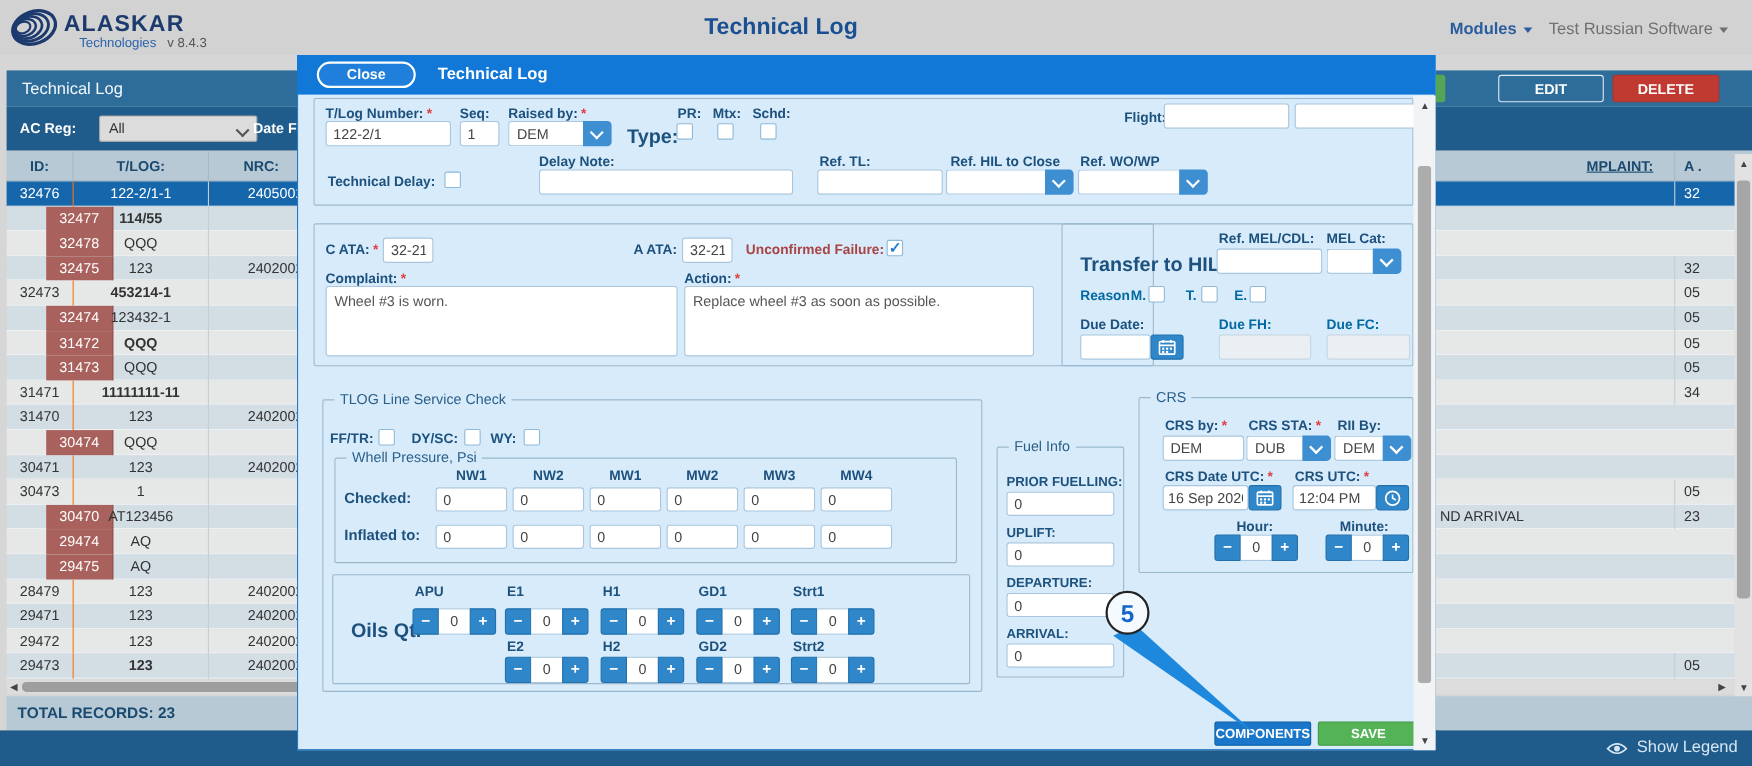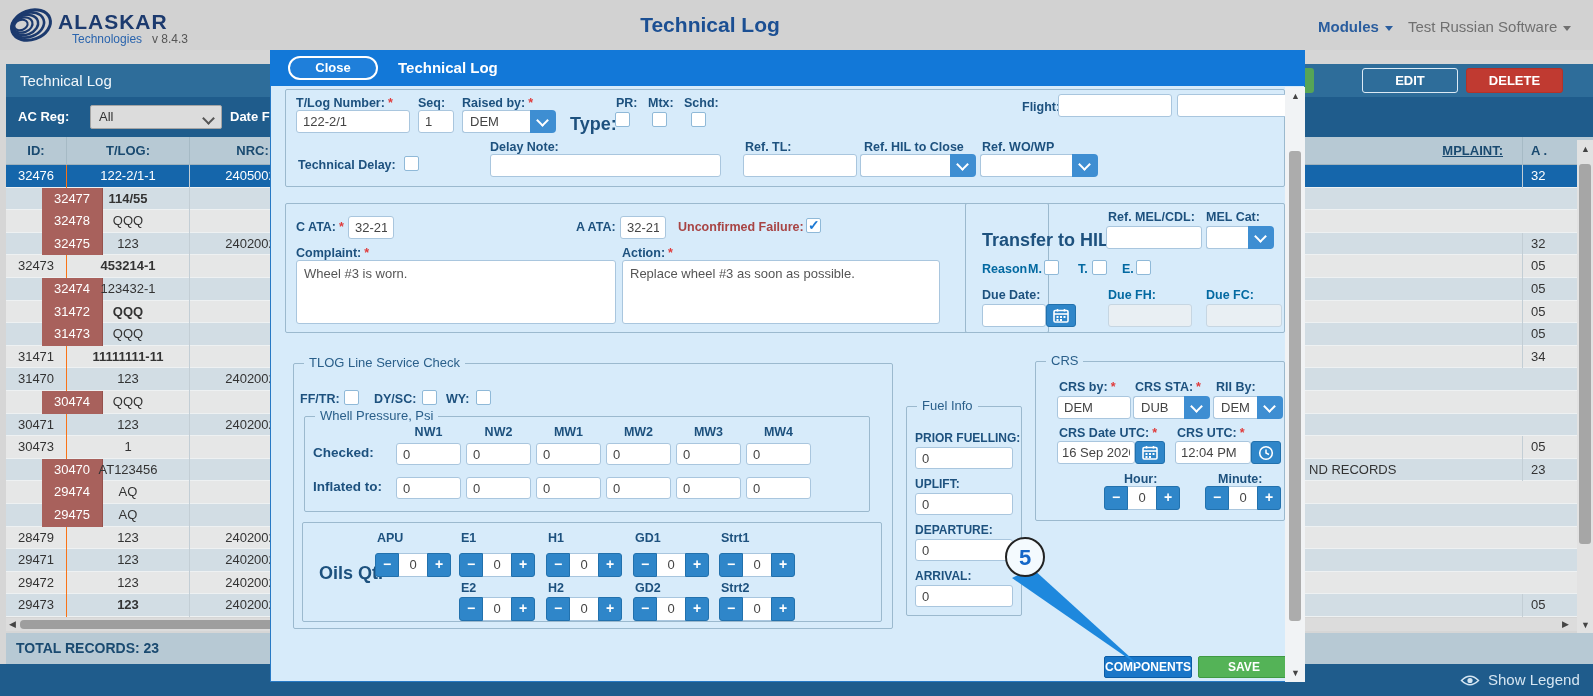--- a/index.html
+++ b/index.html
@@ -20,28 +20,28 @@
   .caret{display:inline-block;width:0;height:0;border-left:4px solid transparent;border-right:4px solid transparent;border-top:5px solid currentColor;margin-left:6px;vertical-align:middle;}
 
   
   .panel-titlebar{position:absolute;left:6px;top:64px;width:1587px;height:33px;background:#2e6d9a;}
   .panel-title{position:absolute;left:14px;top:0;line-height:33px;font-size:15px;color:#f2f7fb;}
   .btn-green-frag{position:absolute;left:1242px;top:4px;width:66px;height:25px;background:#56a456;border-radius:3px;}
   .btn-edit{position:absolute;left:1356px;top:4px;width:96px;height:25px;background:transparent;border:1px solid #dceaf5;border-radius:3px;color:#fff;font-weight:bold;font-size:13px;text-align:center;line-height:23px;cursor:pointer;}
   .btn-delete{position:absolute;left:1460px;top:4px;width:97px;height:25px;background:#c03a31;border:1px solid #b33229;border-radius:3px;color:#fff;font-weight:bold;font-size:13px;text-align:center;line-height:23px;cursor:pointer;}
   .filter-bar{position:absolute;left:6px;top:97px;width:1587px;height:40px;background:#1f5c8c;}
   .filter-lbl{position:absolute;top:0;line-height:40px;font-size:13px;font-weight:bold;color:#fff;white-space:nowrap;}
-  .gsel{position:absolute;left:84px;top:8px;width:132px;height:24px;background:#dcdcdc;border:1px solid #a5a5a5;border-radius:2px;font-size:13px;color:#333;line-height:22px;padding-left:8px;cursor:pointer;}
+  .gsel{position:absolute;left:84px;top:8px;width:144px;height:24px;background:#dcdcdc;border:1px solid #a5a5a5;border-radius:2px;font-size:13px;color:#333;line-height:22px;padding-left:8px;cursor:pointer;}
   .gsel::after{content:"";position:absolute;right:8px;top:8px;width:7px;height:7px;border-left:2px solid #555;border-bottom:2px solid #555;transform:rotate(-45deg);}
 
   .thead{position:absolute;left:6px;top:137px;width:1587px;height:28px;background:#b7c9d4;border-bottom:1px solid #9fb2bd;}
   .hc{position:absolute;top:0;height:28px;line-height:28px;font-weight:bold;font-size:13px;color:#1a4a70;text-align:center;}
   .hc-id{left:0;width:61px;border-right:1px solid #a6bac5;}
   .hc-tlog{left:61px;width:123px;border-right:1px solid #a6bac5;}
-  .hc-nrc{left:188px;width:122px;border-right:5px solid #0f172a;}
+  .hc-nrc{left:172px;width:122px;border-right:3px solid #0f172a;}
   .hc-comp{left:1297px;width:200px;text-align:right;padding-left:2px;text-decoration:underline;}
   .hc-a{left:1516px;width:58px;text-align:left;padding-left:8px;border-left:1px solid #a6bac5;}
 
   .rows{position:absolute;left:6px;top:165px;width:1571px;}
   .trow{position:relative;height:22.6px;border-bottom:1px solid #eef1f2;cursor:pointer;}
   .trow.odd{background:#e6e7e7;}
   .trow.even{background:#d2dde4;}
   .trow.sel{background:#1566ab;}
   .trow.sel .tc{color:#fff;}
   .tc{position:absolute;top:0;height:22.6px;line-height:21px;font-size:13px;color:#333;text-align:center;overflow:hidden;white-space:nowrap;}
@@ -220,21 +220,21 @@
       <div class="trow odd">
         <div class="tc c-id">30473</div>
         <div class="tc c-tlog">1</div>
         <div class="tc c-nrc"></div>
         <div class="tc c-a">05</div>
       </div>
       <div class="trow even">
         <div class="tc c-id red">30470</div>
         <div class="tc c-tlog">AT123456</div>
         <div class="tc c-nrc"></div>
-        <div class="tc c-comp">ND RECORDS</div>
+        <div class="tc c-comp">ND ARRIVAL</div>
         <div class="tc c-a">23</div>
       </div>
       <div class="trow odd">
         <div class="tc c-id red">29474</div>
         <div class="tc c-tlog">AQ</div>
         <div class="tc c-nrc"></div>
       </div>
       <div class="trow even">
         <div class="tc c-id red">29475</div>
         <div class="tc c-tlog">AQ</div>

